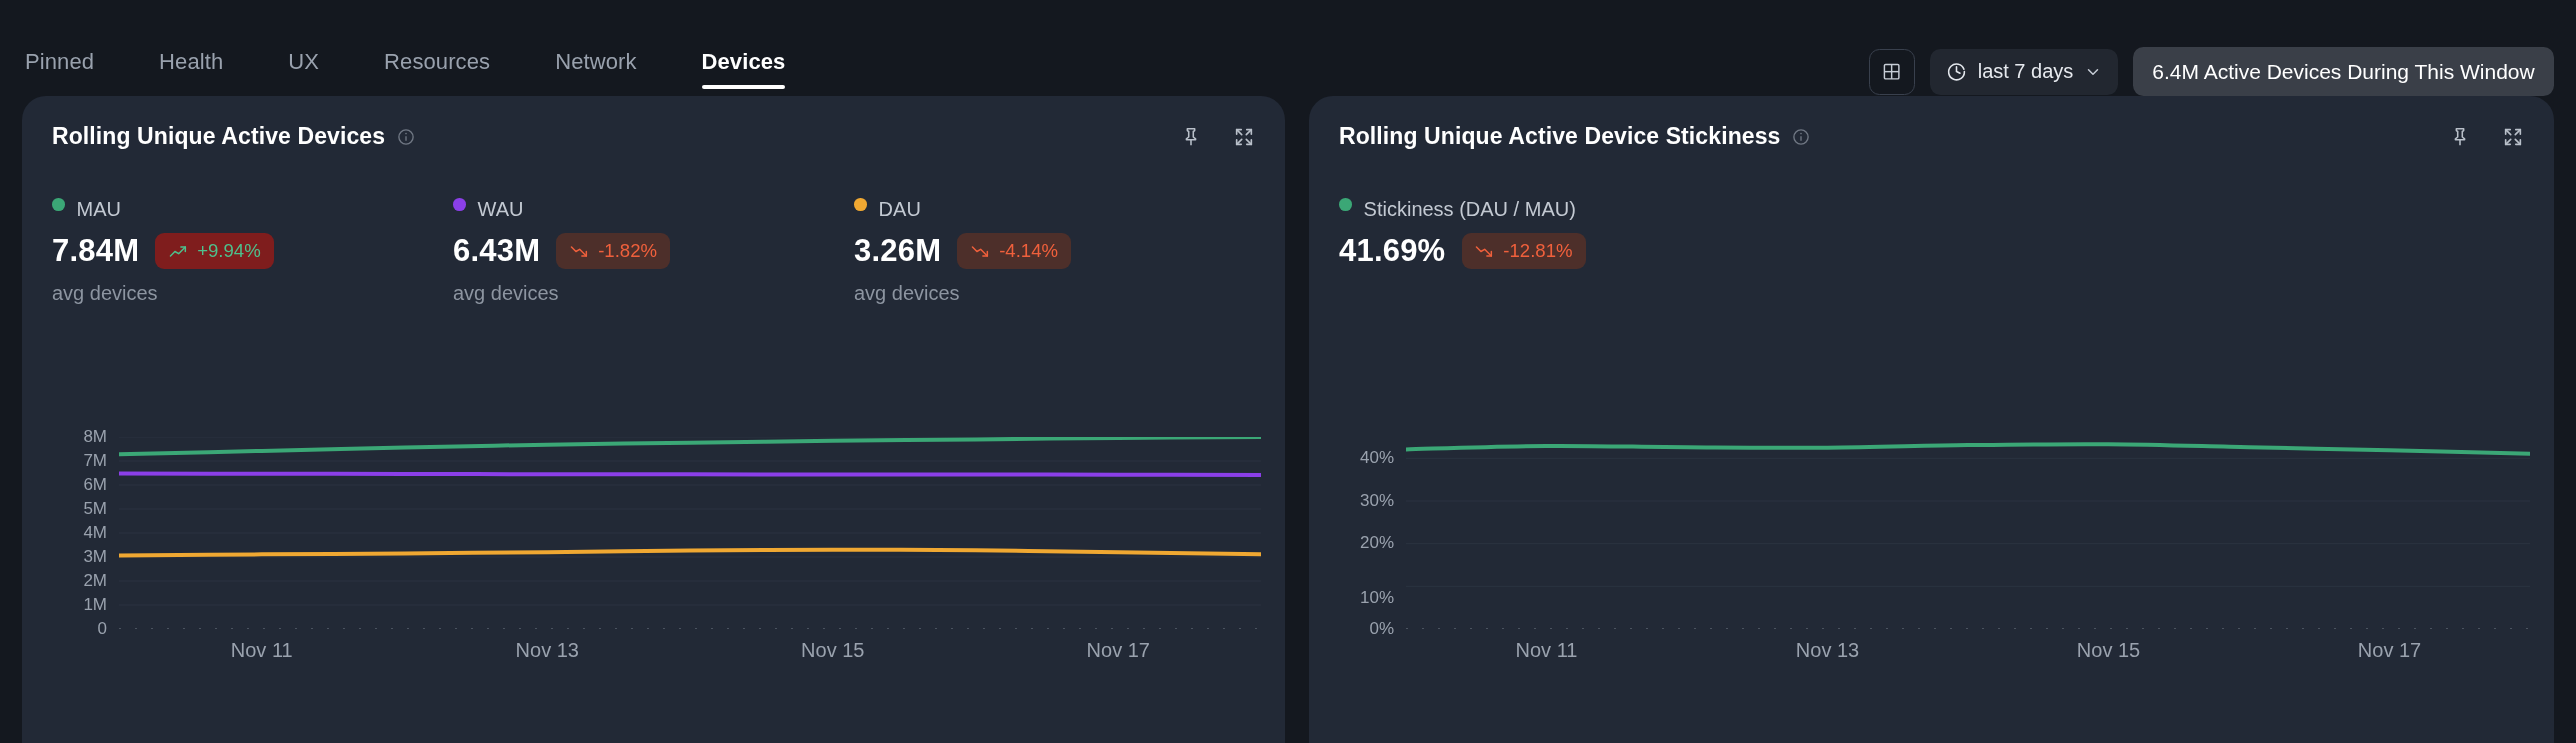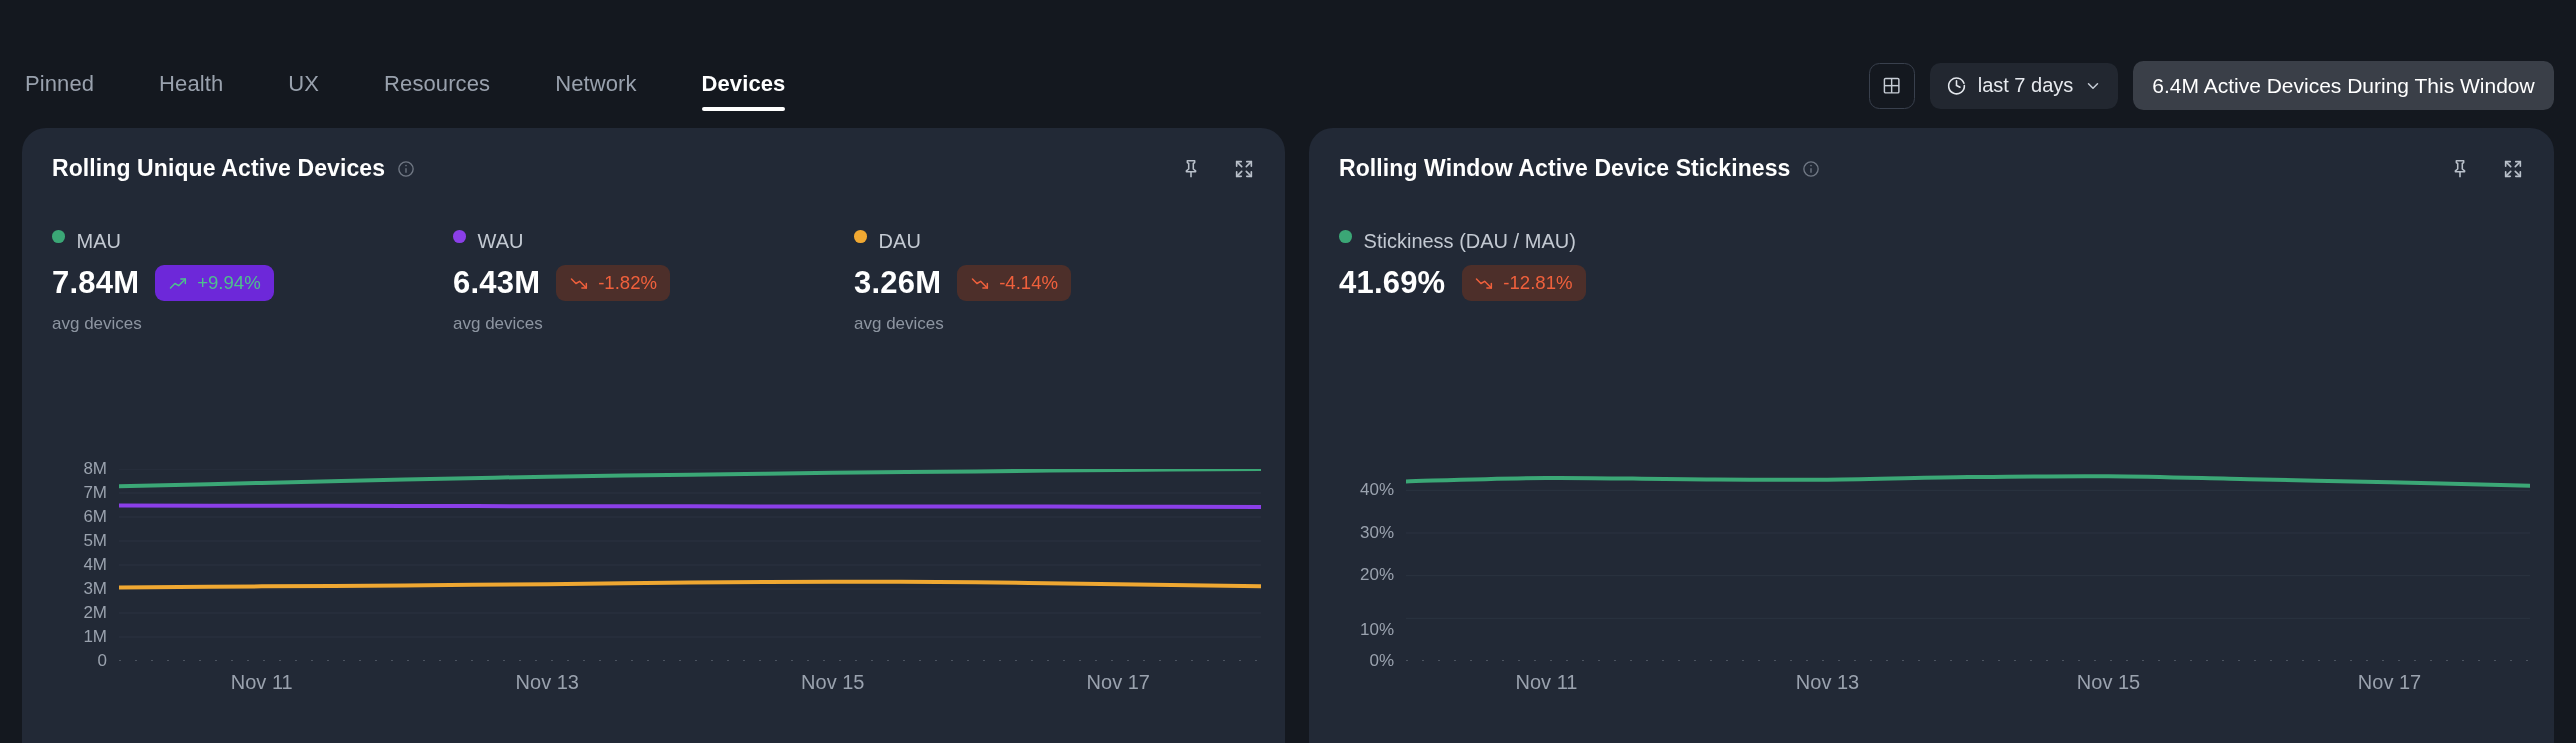--- a/index.html
+++ b/index.html
@@ -7,23 +7,23 @@
     width: 2576px;
     height: 744px;
     background: #14181f;
     font-family: "Liberation Sans", sans-serif;
     overflow: hidden;
   }
   .page { width: 2576px; height: 744px; position: relative; }
 
   
   .topbar {
-    height: 128px;
+    height: 96px;
     display: flex;
-    align-items: center;
+    align-items: flex-end;
     justify-content: space-between;
     padding: 4px 22px 0 0;
   }
   .tabs { display: flex; align-items: flex-end; height: 104px; padding-left: 25px; }
   .tab {
     position: relative;
     font-size: 22px;
     color: #99a1ad;
     padding: 0 0 21px 0;
     margin-right: 65px;
@@ -109,24 +109,24 @@
   .dot { width: 12.6px; height: 12.6px; border-radius: 50%; display: block; }
   .m-name { font-size: 20px; color: #c3c9d2; }
   .m-valrow { display: flex; align-items: center; gap: 16.3px; margin-top: 12px; }
   .m-value { font-size: 31px; color: #ffffff; font-weight: 700; letter-spacing: 0.2px; }
   .badge {
     display: flex; align-items: center; gap: 9px;
     border-radius: 9px;
     padding: 6.7px 13.4px;
     font-size: 18.6px;
   }
-  .badge.up { background: #6d28d9; color: #4ec08d; }
+  .badge.up { background: #7f1d1d; color: #4ec08d; }
   .badge.down { background: #4d2f2a; color: #f0603c; }
   .trend-ico { width: 19.3px; height: 15px; display: block; }
-  .m-sub { font-size: 17px; color: #8d95a1; margin-top: 13.4px; }
+  .m-sub { font-size: 20px; color: #8d95a1; margin-top: 13.4px; }
 
   
   .chart { position: absolute; left: 30px; right: 24px; top: 341px; height: 245px; }
   .y-axis {
     position: absolute; left: 0; top: 0; width: 55px; height: 192px;
   }
   .y-tick {
     position: absolute; right: 0;
     font-size: 17px; color: #9aa2ae;
     transform: translateY(-50%);
@@ -303,21 +303,21 @@
             <div class="x-tick" style="left: 37.5%;">Nov 13</div>
             <div class="x-tick" style="left: 62.5%;">Nov 15</div>
             <div class="x-tick" style="left: 87.5%;">Nov 17</div>
           </div>
       </div>
     </div>
 
     <div class="card">
       <div class="card-head">
         <div class="card-title-wrap">
-          <span class="card-title">Rolling Window Active Device Stickiness</span>
+          <span class="card-title">Rolling Unique Active Device Stickiness</span>
           <svg class="info-ico" viewBox="0 0 24 24" fill="none" stroke="#9aa2ae" stroke-width="1.8">
             <circle cx="12" cy="12" r="9.5"></circle>
               <line x1="12" y1="11" x2="12" y2="17"></line>
               <circle cx="12" cy="7.4" r="1.1" fill="#9aa2ae" stroke="none"></circle>
           </svg>
         </div>
         <div class="head-actions">
           <svg class="head-ico" viewBox="0 0 24 24" fill="none" stroke="#b9c0ca" stroke-width="1.7" stroke-linejoin="round">
             <path d="M8 3h8v2l-1.5 1v6l2.5 2v1H7v-1l2.5-2V6L8 5z"></path>
               <line x1="12" y1="15" x2="12" y2="21"></line>

